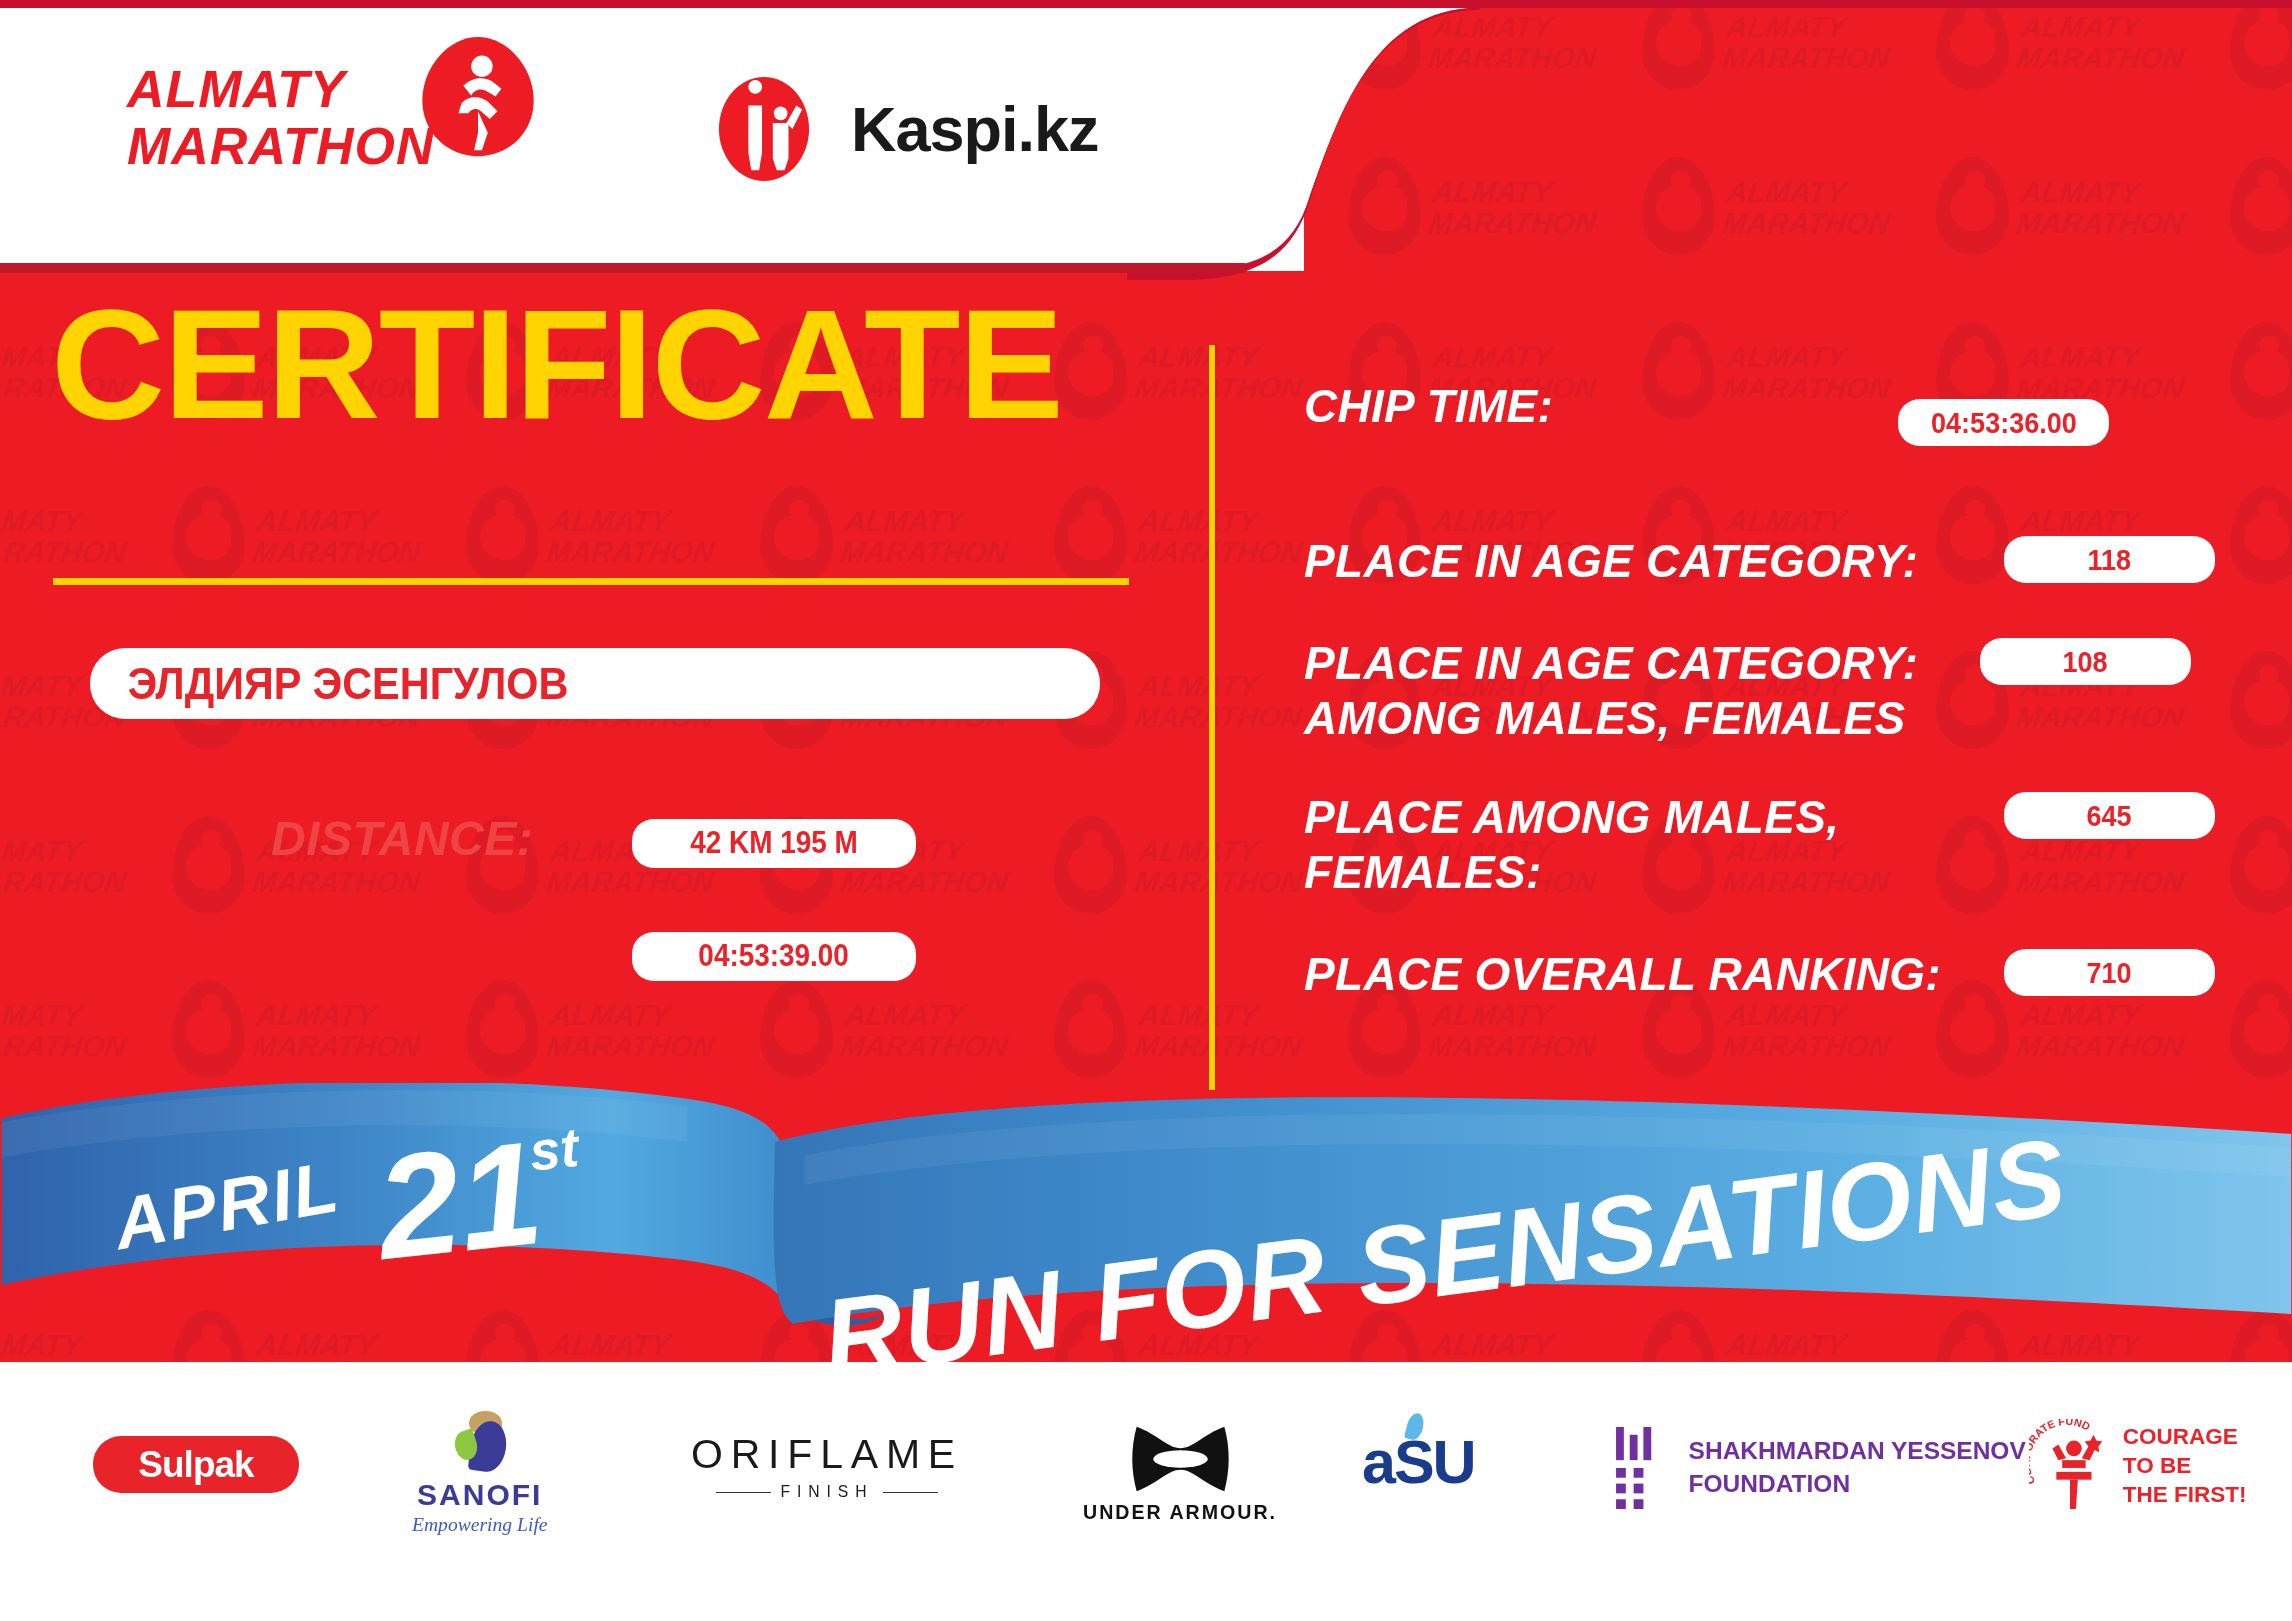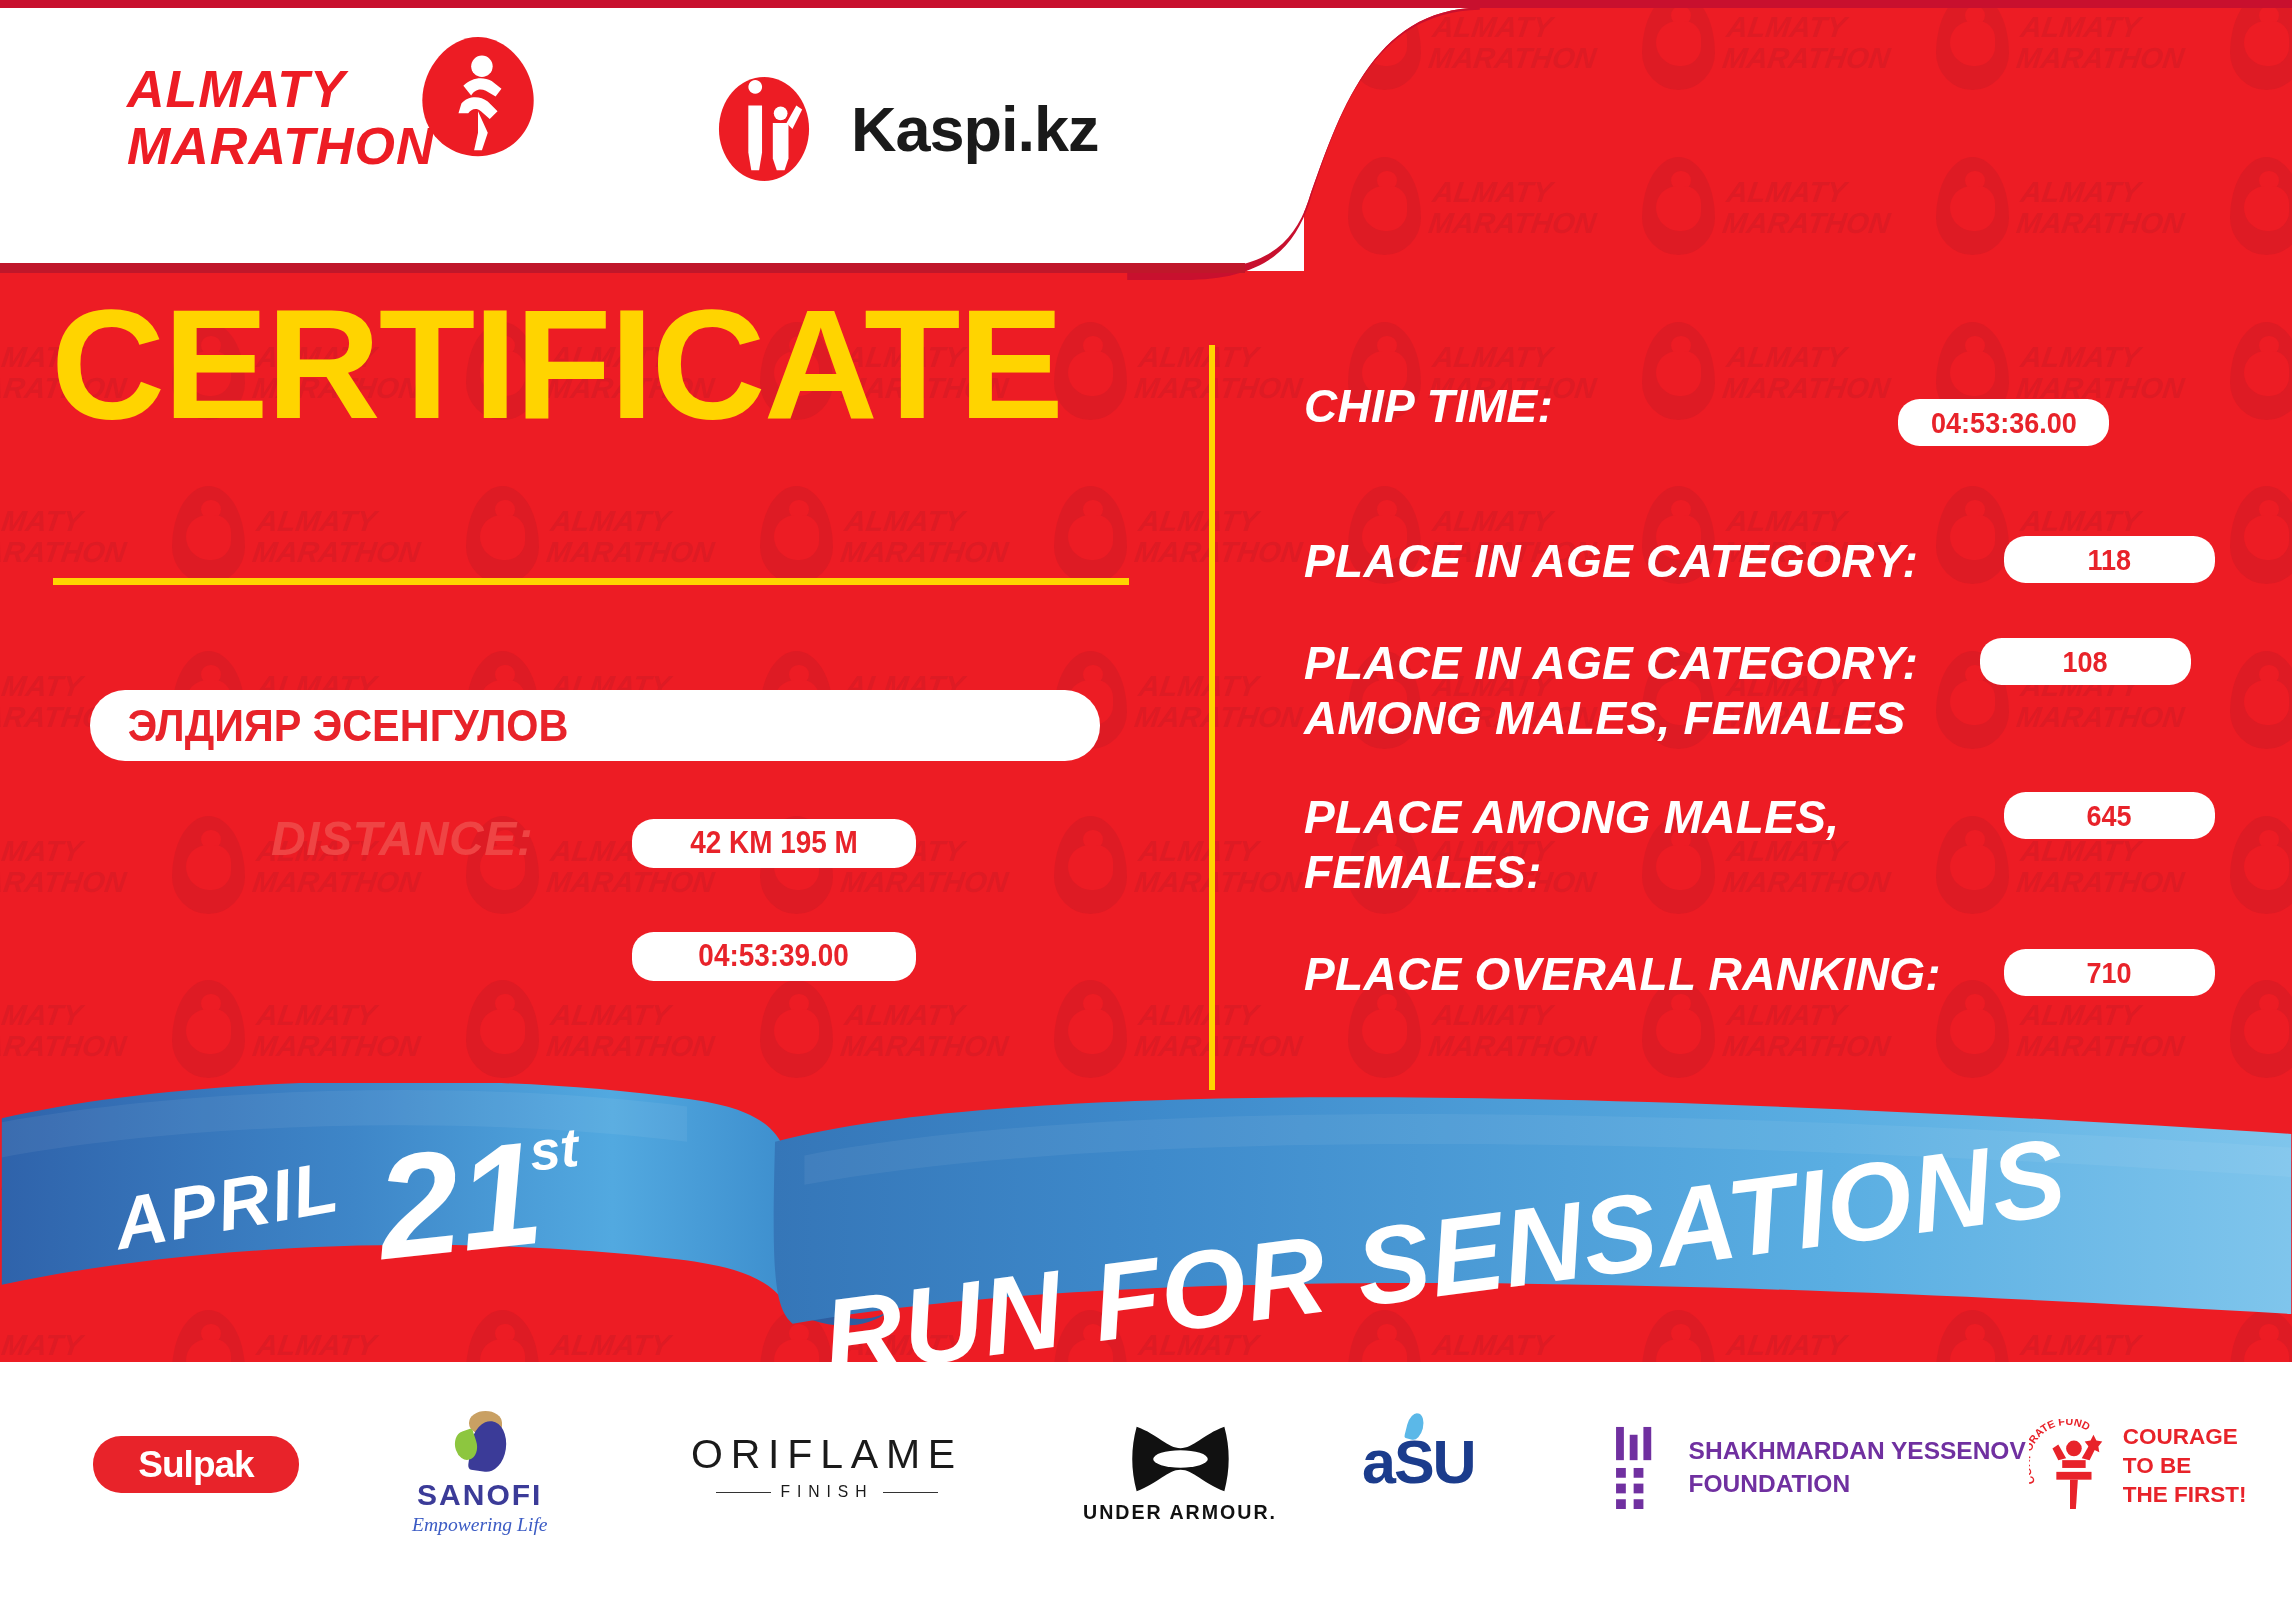--- a/index.html
+++ b/index.html
@@ -64,21 +64,21 @@
     font-size:155px;line-height:147px;font-weight:bold;
     color:#FFD400;letter-spacing:-2px;
     font-family:"Liberation Sans",sans-serif;
     transform:scaleX(1.02);transform-origin:left center;
   }
   .title-rule{
     position:absolute;left:53px;top:307px;width:1076px;height:6.9px;background:#FFD400;
   }
   .name-pill{
     position:absolute;left:90px;top:377px;width:1010px;height:71px;
-    background:#fff;border-radius:35px;display:flex;align-items:center;margin-top:42px;
+    background:#fff;border-radius:35px;display:flex;align-items:center;
   }
   .name-pill span{
     padding-left:41px;color:#E8232A;font-weight:bold;font-size:45px;
     letter-spacing:0px;font-family:"Liberation Sans",sans-serif;
     transform:scaleX(0.92);transform-origin:left center;white-space:nowrap;
   }
 
   .row-dist{position:absolute;left:0;top:534px;width:1215px;height:78px;}
   .row-fin{position:absolute;left:0;top:647px;width:1215px;height:78px;}
   .lbl{

